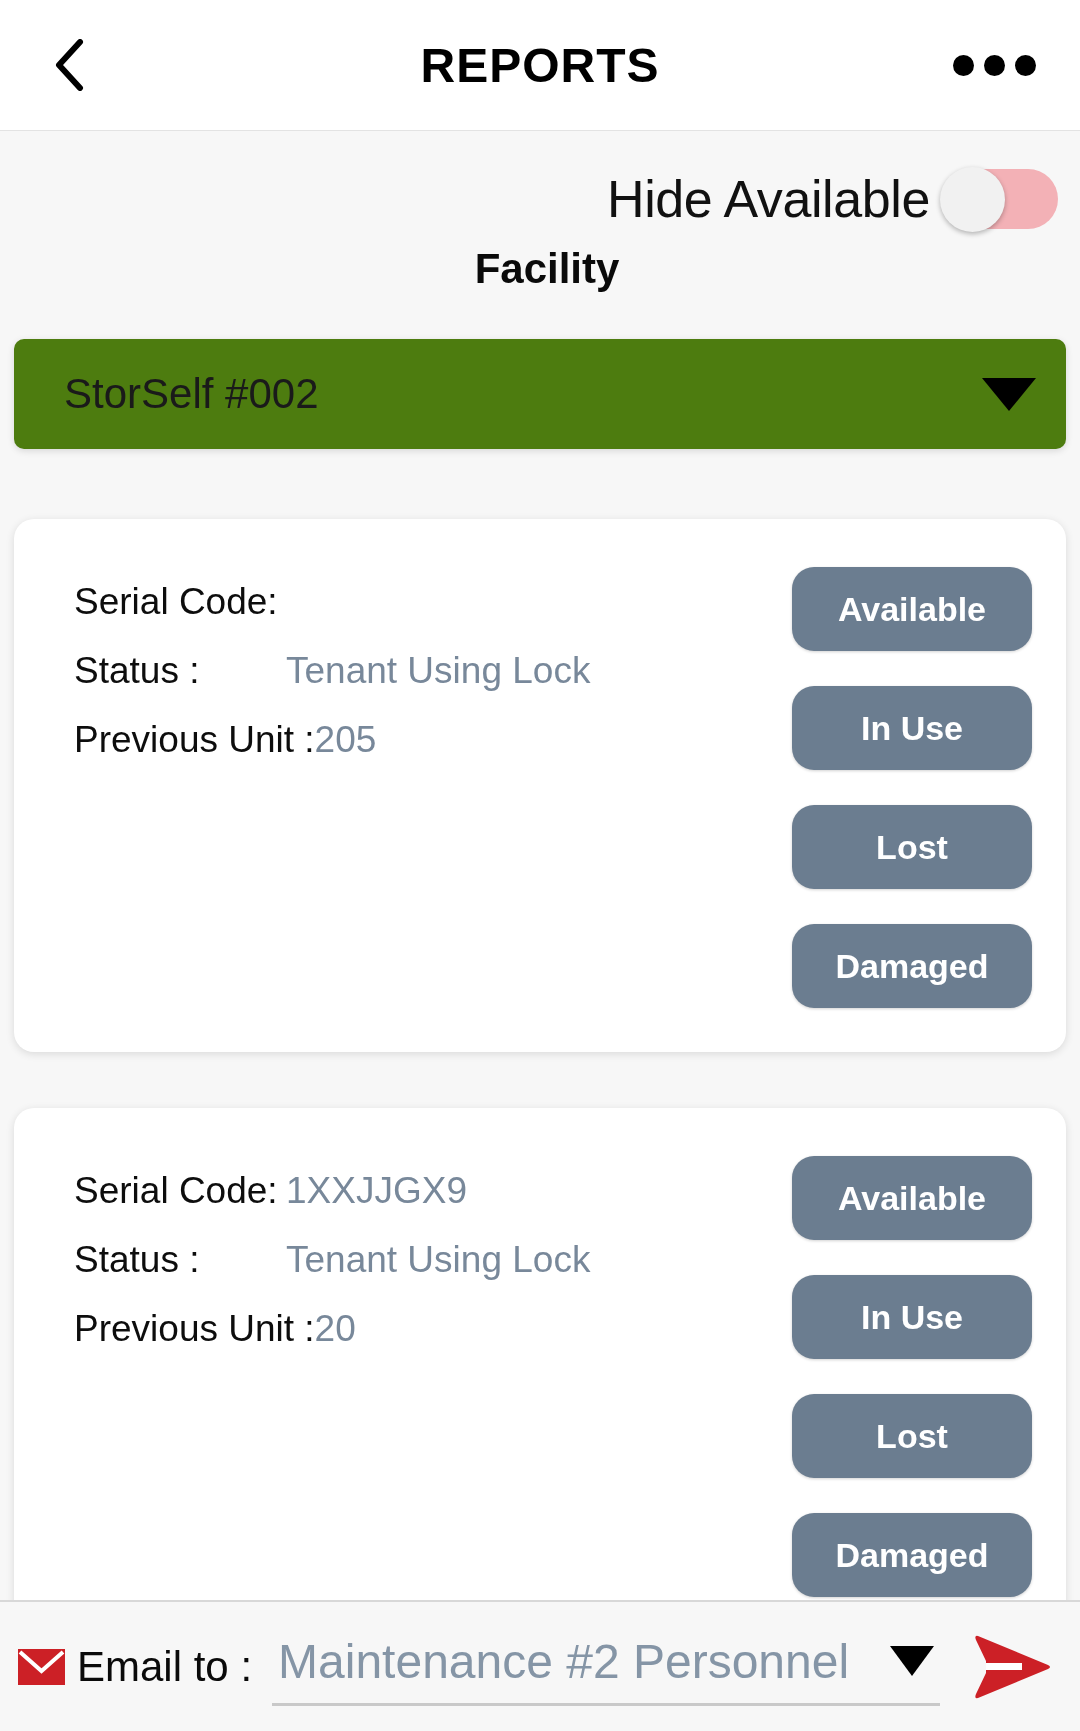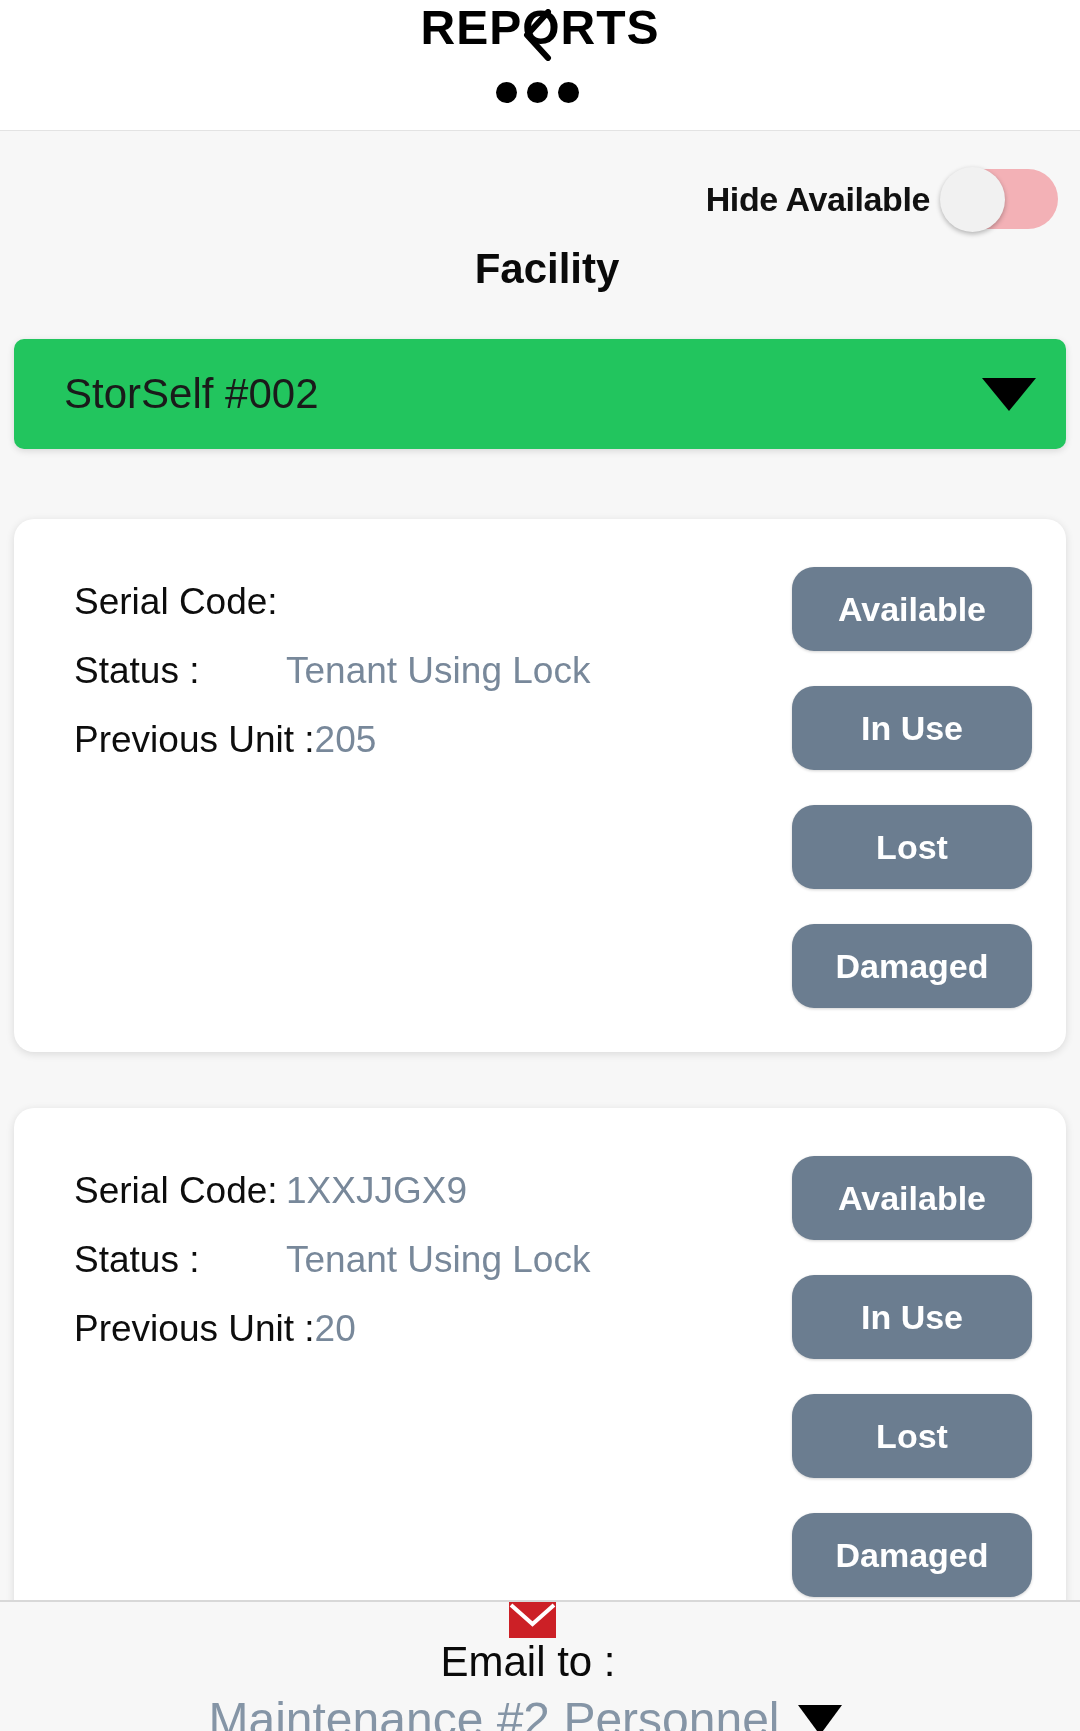--- a/index.html
+++ b/index.html
@@ -15,24 +15,24 @@
     background: #f7f7f7;
     position: relative;
   }
 
   
   .header {
     height: 131px;
     background: #ffffff;
     display: flex;
     align-items: center;
+    justify-content: space-between;
     padding: 0 40px 0 34px;
     border-bottom: 1px solid #e3e3e3;
     position: relative;
-    flex-direction: column;
   }
 
   .back-btn {
     width: 70px;
     height: 70px;
     display: flex;
     align-items: center;
     justify-content: center;
     cursor: pointer;
   }
@@ -71,22 +71,22 @@
 
   
   .hide-row {
     display: flex;
     align-items: center;
     justify-content: flex-end;
     padding: 38px 22px 0 0;
     gap: 14px;
   }
   .hide-label {
-    font-size: 34px;
-    font-weight: bold;
+    font-size: 52px;
+    font-weight: normal;
     color: #111111;
     letter-spacing: -0.4px;
   }
   .toggle {
     width: 114px;
     height: 60px;
     border-radius: 30px;
     background: #f3b1b6;
     position: relative;
     cursor: pointer;
@@ -108,21 +108,21 @@
     font-size: 42px;
     font-weight: bold;
     color: #0a0a0a;
     padding: 16px 0 0 14px;
     text-align: center;
   }
 
   .facility-select {
     margin: 46px 14px 0 14px;
     height: 110px;
-    background: #22c55e;
+    background: #4d7c0f;
     border-radius: 10px;
     box-shadow: 0 2px 7px rgba(0,0,0,0.13);
     display: flex;
     align-items: center;
     justify-content: space-between;
     padding: 0 30px 0 50px;
     cursor: pointer;
   }
   .facility-value {
     font-size: 42px;
@@ -208,21 +208,20 @@
     left: 0;
     bottom: 0;
     width: 1080px;
     height: 131px;
     background: #f7f7f7;
     border-top: 2px solid #d8d8d8;
     display: flex;
     align-items: center;
     padding: 0 22px 0 18px;
     gap: 0;
-    flex-direction: column;
   }
 
   .envelope {
     width: 47px;
     height: 36px;
     flex: none;
     margin-right: 12px;
   }
 
   .email-label {

